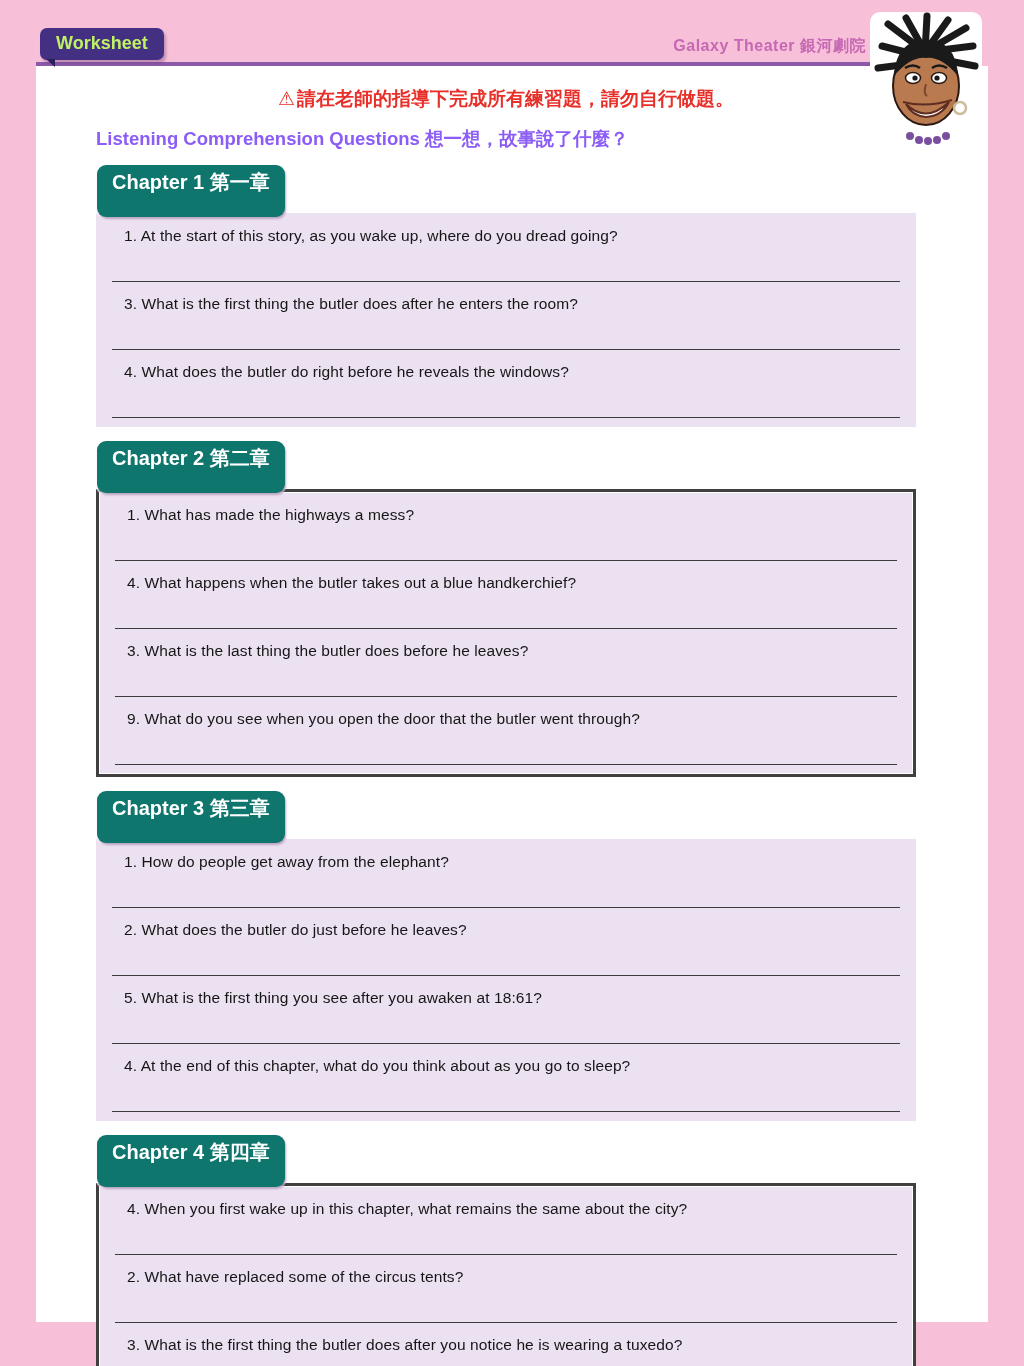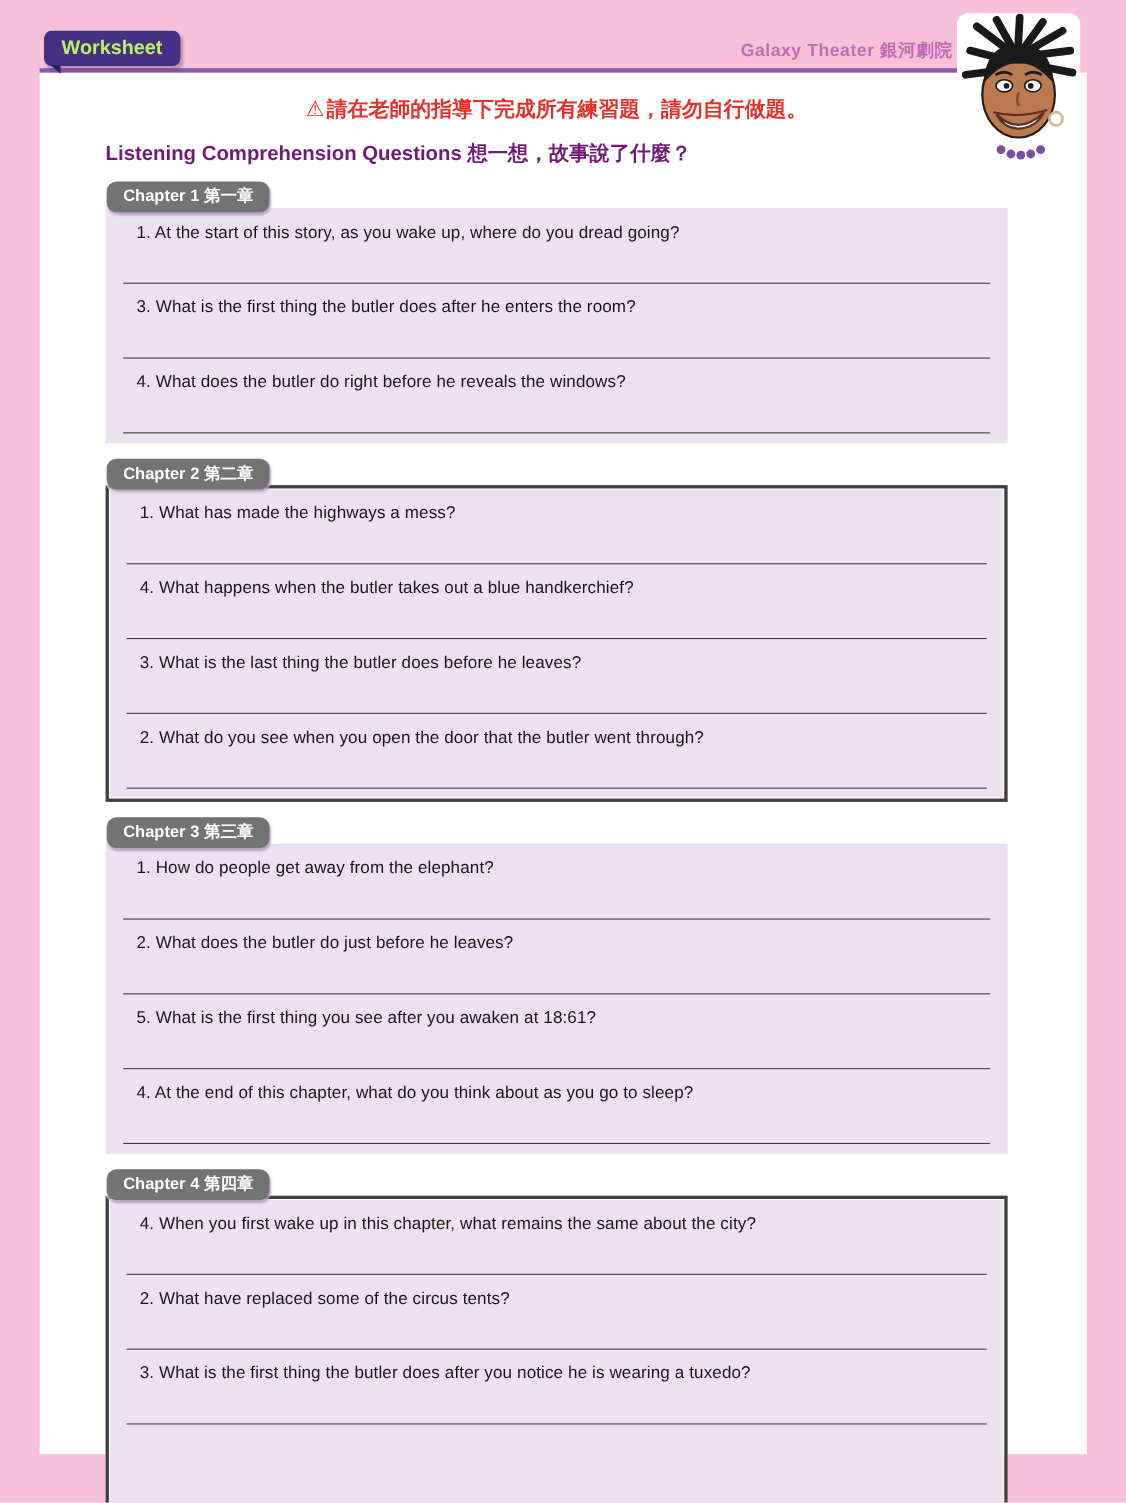--- a/index.html
+++ b/index.html
@@ -50,30 +50,30 @@
     padding:0 72px 0 60px;
   }
   .warning {
     margin-top:20px;
     text-align:center;
     color:#e8302a; font-size:19px; font-weight:bold;font-family:Liberation Serif, serif;
   }
   .warning .warn-icon { font-weight:normal; margin-right:2px; }
   .section-heading {
     margin:14px 0 0 0;
-    color:#701a75; font-size:18.5px; font-weight:bold;
+    color:#8b5cf6; font-size:18.5px; font-weight:bold;
   }
   
   .chapter { margin-top:14px; }
   .chapter-badge {
     display:inline-block;
     position:relative; z-index:2;
-    background:#737373; color:#fff;
-    font-size:15px; font-weight:bold;
-    padding:4px 15px 5px;
+    background:#0f766e; color:#fff;
+    font-size:20px; font-weight:bold;
+    padding:4px 15px 21px;
     border-radius:9px;
     box-shadow:1px 2px 2px rgba(90,40,110,.4), 0 0 0 2px rgba(255,255,255,.7);
     margin-bottom:-4px; margin-left:1px;
   }
   .panel {
     position:relative; z-index:1;
     background:#ece1f1;
     padding:6px 0 4px;
   }
   .panel.bordered {
@@ -179,21 +179,21 @@
       </div>
       <div class="q-row">
         <div class="q-text">4. What happens when the butler takes out a blue handkerchief?</div>
         <div class="answer-line"></div>
       </div>
       <div class="q-row">
         <div class="q-text">3. What is the last thing the butler does before he leaves?</div>
         <div class="answer-line"></div>
       </div>
       <div class="q-row">
-        <div class="q-text">2. What do you see when you open the door that the butler went through?</div>
+        <div class="q-text">9. What do you see when you open the door that the butler went through?</div>
         <div class="answer-line"></div>
       </div>
     </div>
   </section>
 
   <section class="chapter">
     <div class="chapter-badge">Chapter 3 第三章</div>
     <div class="panel">
       <div class="q-row">
         <div class="q-text">1. How do people get away from the elephant?</div>

